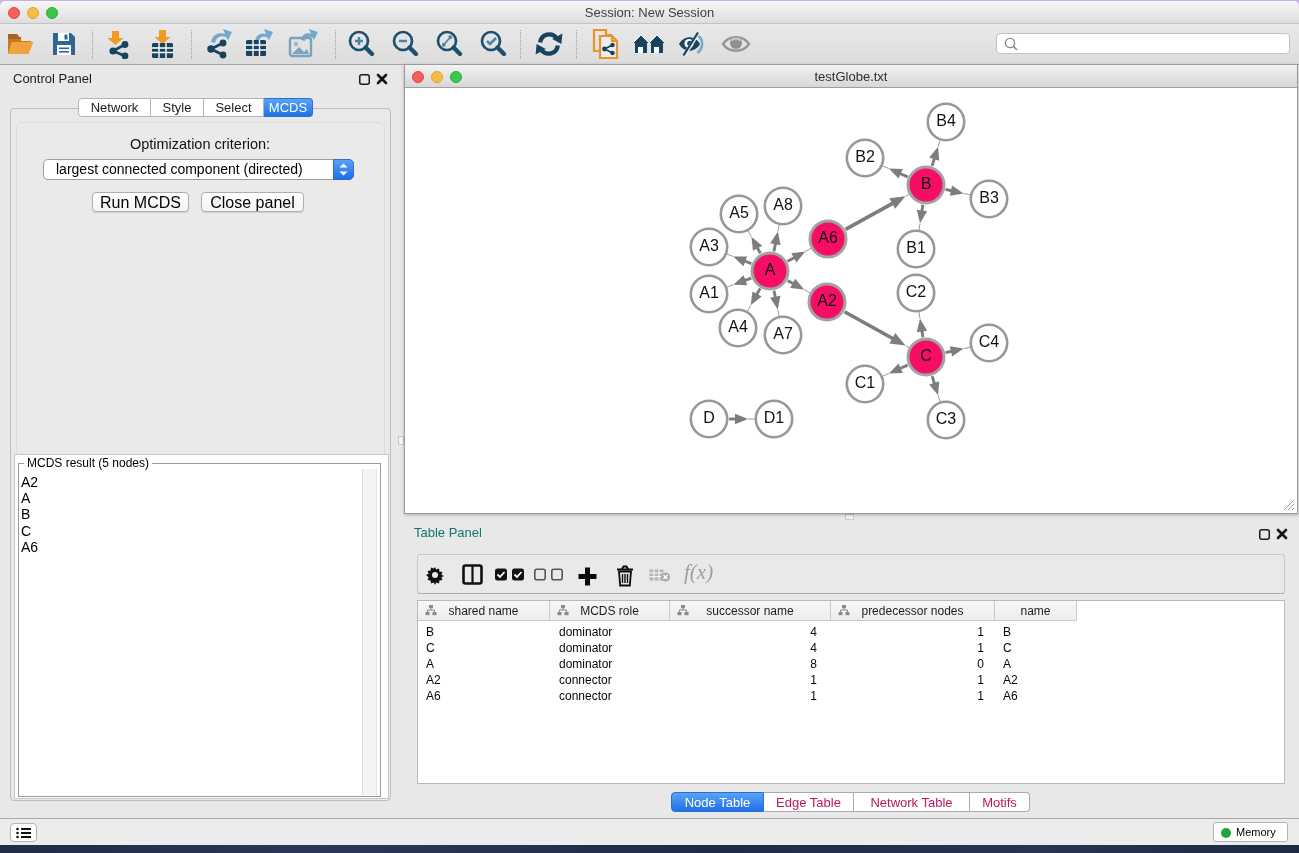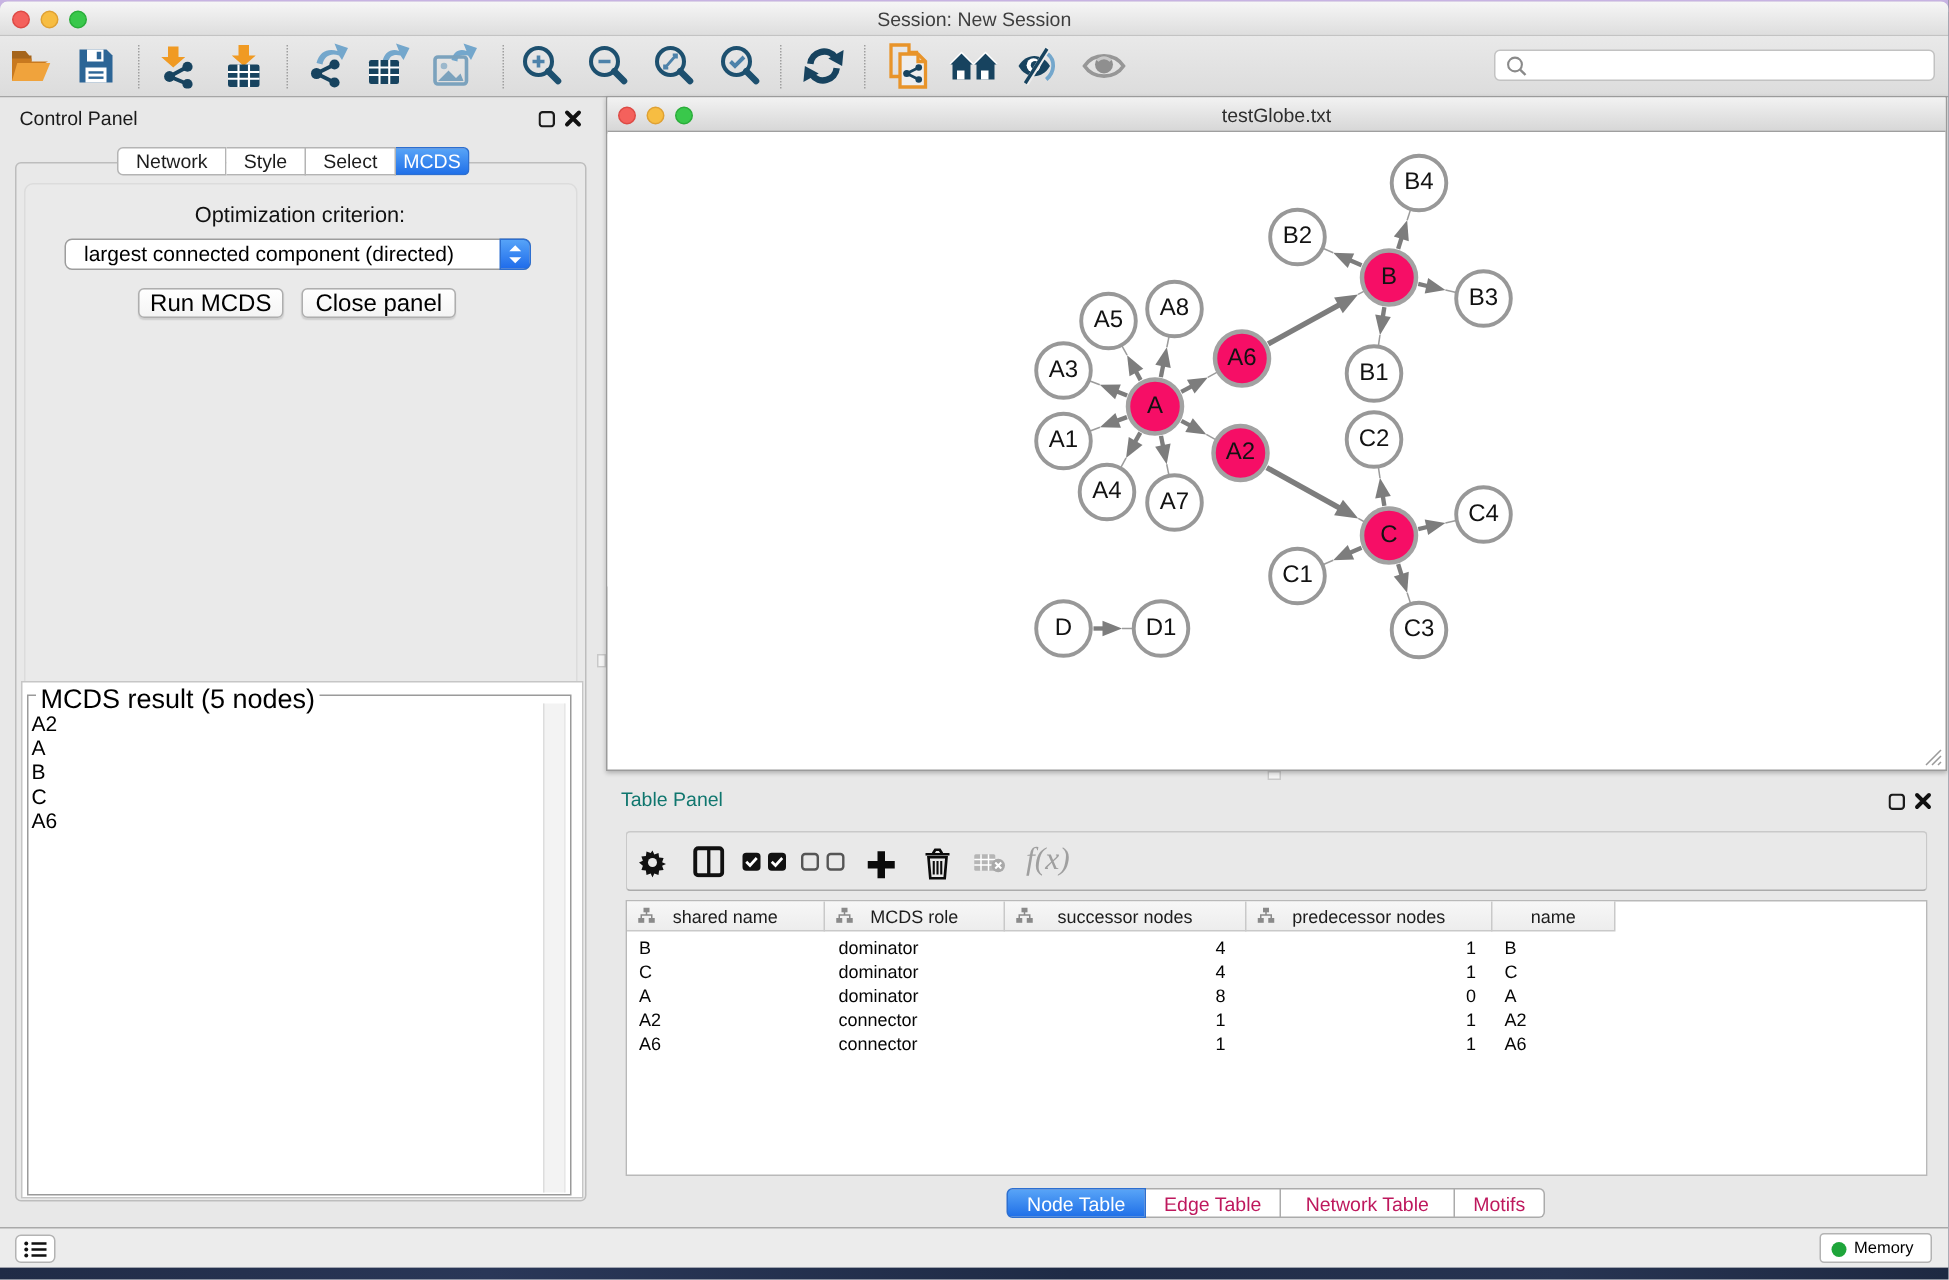--- a/index.html
+++ b/index.html
@@ -26,21 +26,21 @@
 .cptab{height:19px;font-size:13px;color:#1c1c1c;background:#fff;border:1px solid #b4b4b4;border-left:none;display:flex;align-items:center;justify-content:center;}
 .cptab.first{border-left:1px solid #b4b4b4;border-radius:4px 0 0 4px;}
 .cptab.sel{background:linear-gradient(#58a4f7,#2070e8);color:#fff;border-color:#2d6fd0;border-radius:0 4px 4px 0;}
 #optlabel{position:absolute;left:0px;top:135px;width:400px;text-align:center;font-size:14.5px;color:#111;}
 #dropdown{position:absolute;left:43px;top:158px;width:311px;height:21px;background:#fff;border:1px solid #9d9d9d;border-radius:5px;}
 #dropdown span{position:absolute;left:12px;top:1px;font-size:14px;color:#000;}
 #dd-btn{position:absolute;right:-1px;top:-1px;width:21px;height:21px;background:linear-gradient(#56a3f8,#1f6ceb);border-radius:0 5px 5px 0;border:1px solid #2d6fd0;}
 .btn{position:absolute;background:linear-gradient(#ffffff,#f4f4f4);border:1px solid #aeaeae;border-radius:4px;font-size:16px;color:#000;text-align:center;box-shadow:0 1px 1px rgba(0,0,0,0.12);}
 #mcds-list{position:absolute;left:14px;top:453px;width:375px;height:345px;background:#fff;border:1px solid #c6c6c6;}
 #groupbox{position:absolute;left:3px;top:8px;width:363px;height:334px;border:1px solid #9a9a9a;}
-#grouplabel{position:absolute;left:5px;top:-8px;background:#fff;padding:0 3px;font-size:18px;color:#000;}
+#grouplabel{position:absolute;left:5px;top:-8px;background:#fff;padding:0 3px;font-size:12px;color:#000;}
 #listitems{position:absolute;left:6px;top:19px;font-size:14px;color:#000;line-height:16.2px;}
 #mcds-scroll{position:absolute;right:11px;top:14px;width:15px;height:326px;background:#f3f3f3;border-left:1px solid #ddd;border-right:1px solid #e7e7e7;}
 
 #netwin{position:absolute;left:404px;top:63px;width:894px;height:450px;border:1px solid #9b9b9b;background:#fff;box-shadow:0 1px 3px rgba(0,0,0,0.25);}
 #nw-title{position:absolute;left:0;top:0;width:100%;height:23px;background:linear-gradient(#f2f2f2,#d7d7d7);border-bottom:1px solid #9f9f9f;}
 #nw-title .t1{left:7px;background:#f4615c;border:0.5px solid #dd4a45;}
 #nw-title .t2{left:26px;background:#f7bd42;border:0.5px solid #dfa133;}
 #nw-title .t3{left:45px;background:#39c84b;border:0.5px solid #2aad3a;}
 #nw-name{position:absolute;top:4px;left:0;width:100%;text-align:center;font-size:13px;color:#2e2e2e;}
 #canvas{position:absolute;left:0;top:24px;width:891px;height:302px;background:#fff;}
@@ -395,21 +395,21 @@
           </svg>
           <div class="hlabel">MCDS role</div>
         </div>
 <div class="hcell" style="left:252px;width:161px">
           <svg class="hicon" width="12" height="11" viewBox="0 0 12 11">
             <rect x="4" y="0" width="4" height="3.2" fill="#8a8a8a"></rect>
             <rect x="0.5" y="7" width="4" height="3.2" fill="#8a8a8a"></rect>
             <rect x="7.5" y="7" width="4" height="3.2" fill="#8a8a8a"></rect>
             <path d="M6 3 v2 M2.5 7 V5 h7 V7" stroke="#8a8a8a" stroke-width="1" fill="none"></path>
           </svg>
-          <div class="hlabel">successor nodes</div>
+          <div class="hlabel">successor name</div>
         </div>
 <div class="hcell" style="left:413px;width:164px">
           <svg class="hicon" width="12" height="11" viewBox="0 0 12 11">
             <rect x="4" y="0" width="4" height="3.2" fill="#8a8a8a"></rect>
             <rect x="0.5" y="7" width="4" height="3.2" fill="#8a8a8a"></rect>
             <rect x="7.5" y="7" width="4" height="3.2" fill="#8a8a8a"></rect>
             <path d="M6 3 v2 M2.5 7 V5 h7 V7" stroke="#8a8a8a" stroke-width="1" fill="none"></path>
           </svg>
           <div class="hlabel">predecessor nodes</div>
         </div>

